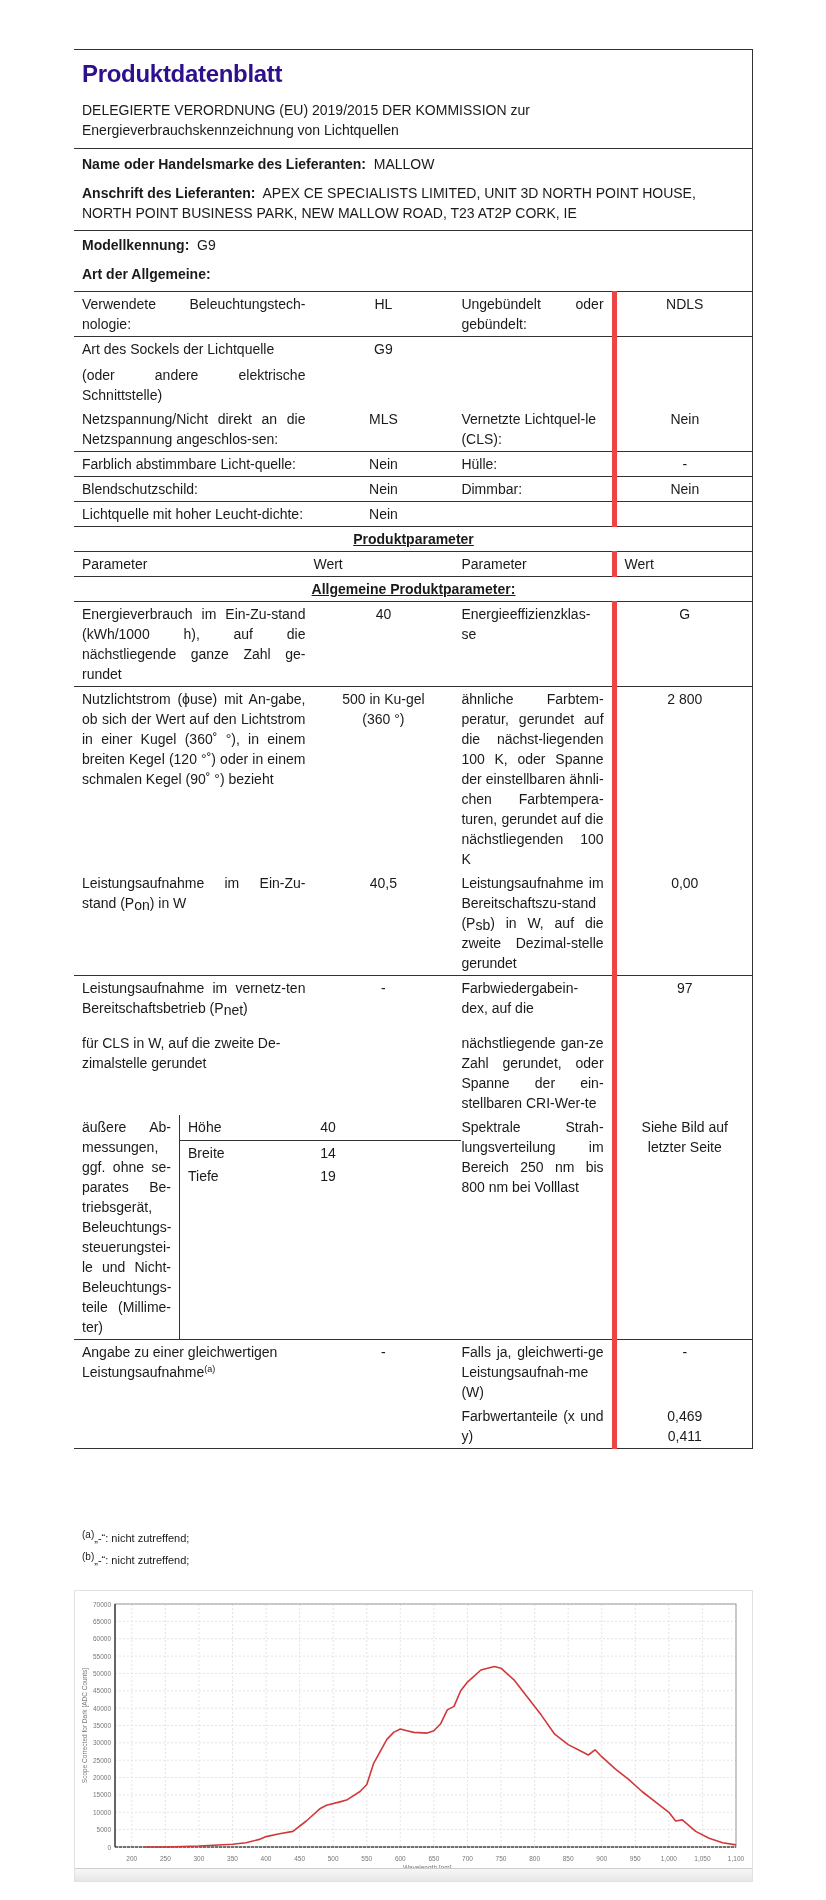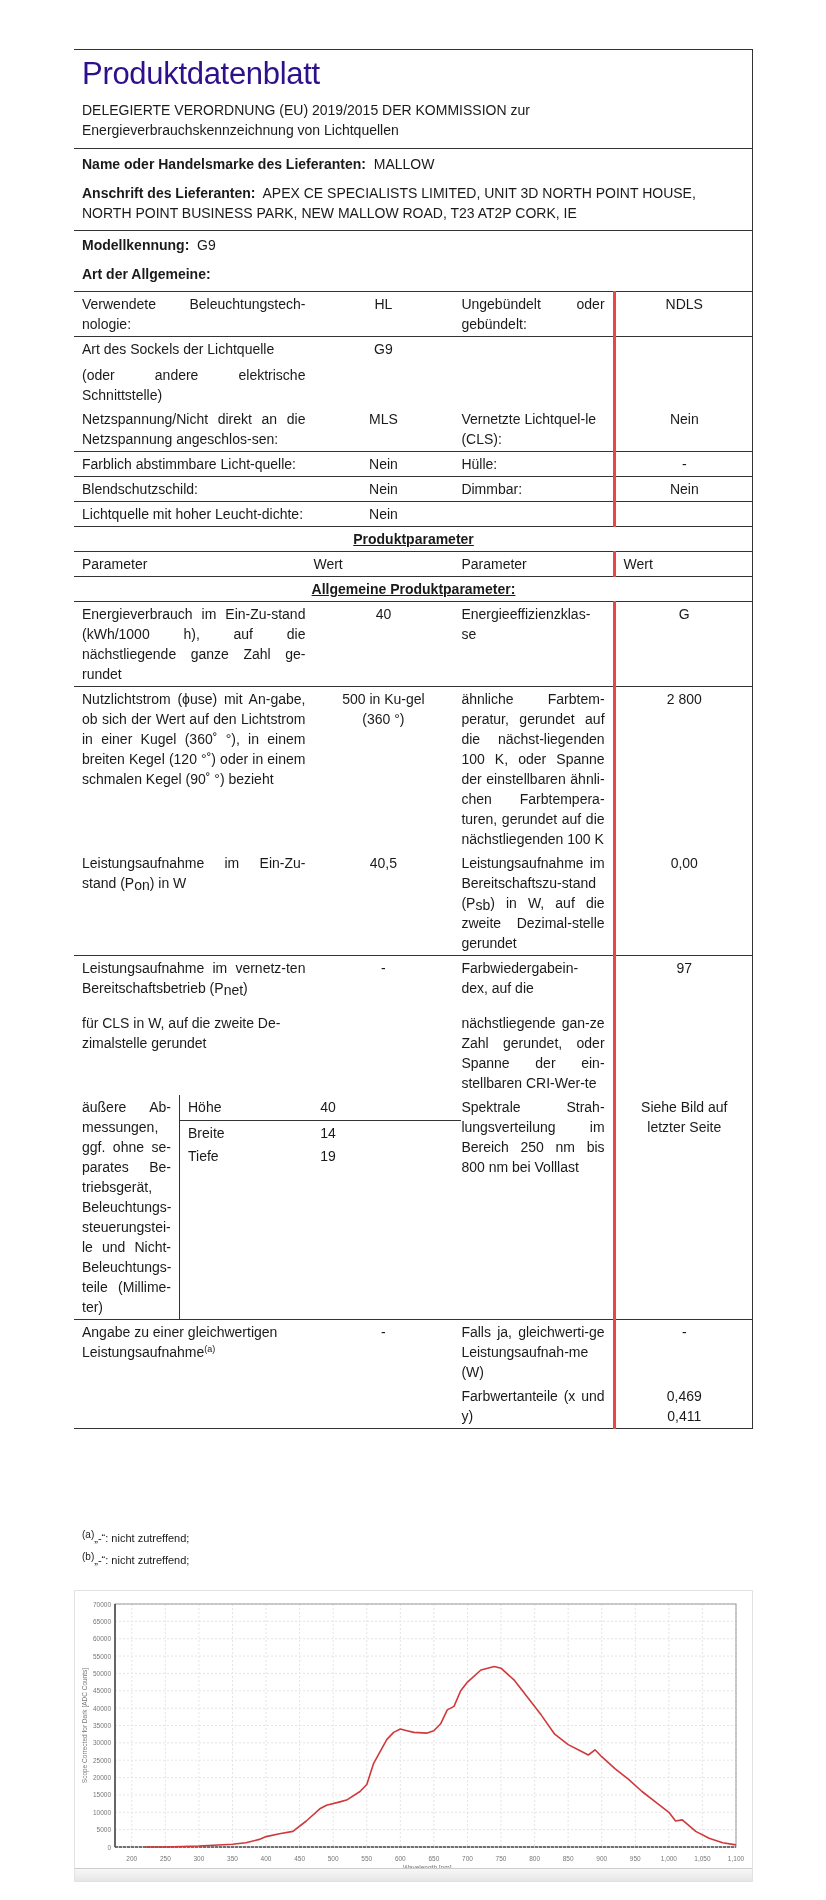--- a/index.html
+++ b/index.html
@@ -1,32 +1,32 @@
 <!DOCTYPE html>
 <html><head>
 <meta charset="utf-8">
 <style>
   * { box-sizing: border-box; margin: 0; padding: 0; }
   html, body { width: 826px; height: 1900px; background: #ffffff; overflow: hidden; }
   body { position: relative; font-family: "Liberation Sans", "DejaVu Sans", sans-serif; color: #1a1a1a; font-size: 14px; line-height: 20px; }
 
   .sheet { position: absolute; left: 74px; top: 49px; width: 679px; border-top: 1px solid #333; border-right: 1px solid #333; }
-  .title { color: #2e0f8c; font-weight: normal; font-size: 31px; line-height: 40px; padding: 4px 8px 0 8px; letter-spacing: -0.3px; }
+  .title { color: #2e0f8c; font-weight: bold; font-size: 24px; line-height: 40px; padding: 4px 8px 0 8px; letter-spacing: -0.3px; }
   .subtitle { padding: 6px 8px 8px 8px; font-size: 14px; line-height: 20px; }
   .sep { border-top: 1px solid #333; }
   .info-line { padding: 5px 8px; font-size: 14px; line-height: 20px; }
   .info-line b { font-weight: bold; }
 
   table.grid { width: 679px; border-collapse: collapse; table-layout: fixed; font-size: 14px; }
   table.grid td { vertical-align: top; padding: 2px 8px; line-height: 20px; }
   table.grid tr.bt td { border-top: 1px solid #333; }
   td.c1 { width: 231px; }
   td.c2 { width: 135px; text-align: center; }
   td.c3 { width: 155px; text-align: justify; }
-  td.c4 { width: 134px; text-align: center; border-left: 3px solid #ef4444; }
+  td.c4 { width: 134px; text-align: center; border-left: 5px solid #ef4444; }
   td.just { text-align: justify; }
   .center-head { text-align: center; font-weight: bold; text-decoration: underline; }
   td.left { text-align: left; }
   sub { font-size: 14px; vertical-align: -2px; line-height: 0; }
   sup { font-size: 9px; vertical-align: 5px; line-height: 0; }
 
   .dim-wrap { display: flex; }
   .dim-label { width: 106px; padding: 2px 8px; border-right: 1px solid #333; text-align: justify; }
   .dim-table { flex: 1; }
   .dim-row { display: flex; padding: 2px 0 0 8px; line-height: 21px; }

